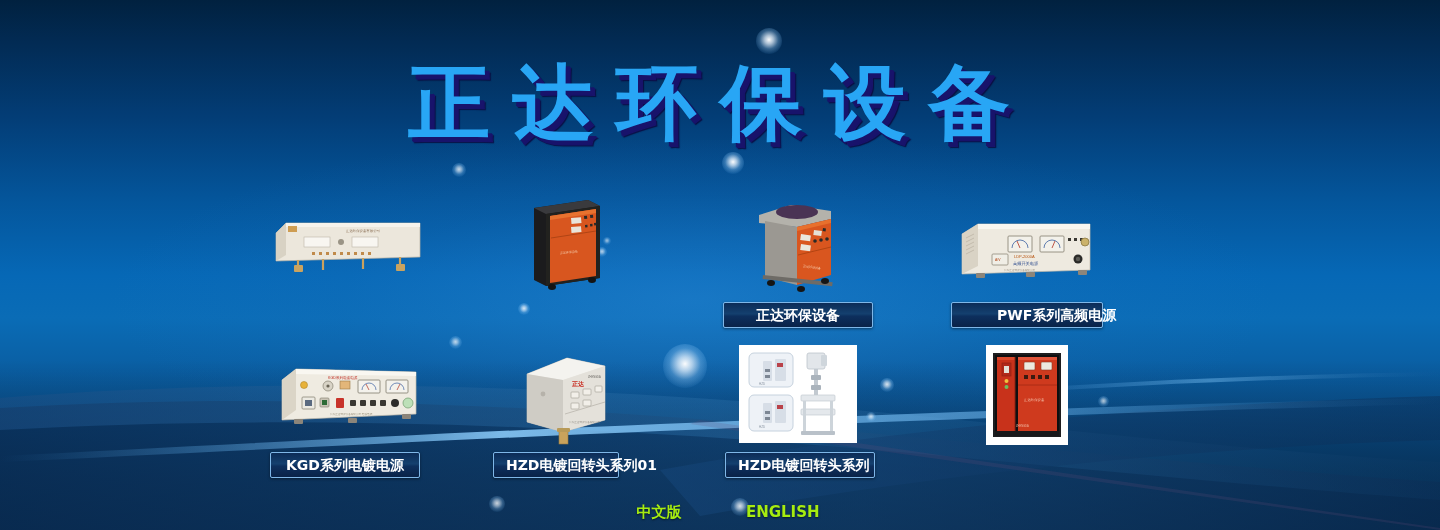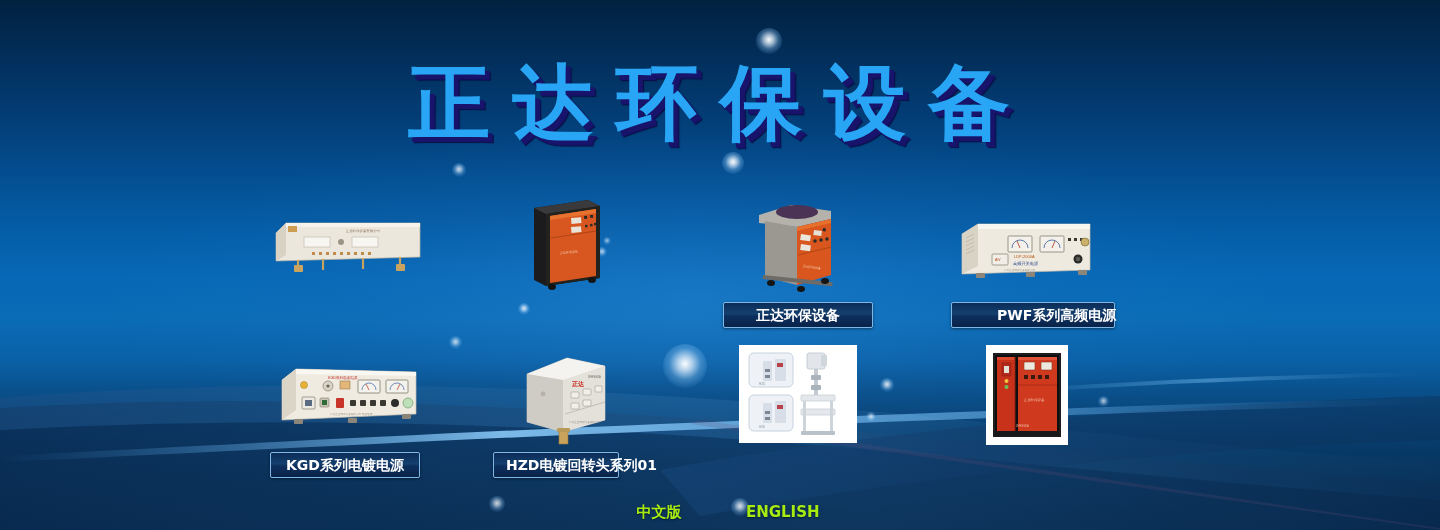--- a/index.html
+++ b/index.html
@@ -285,21 +285,21 @@
       <circle cx="122" cy="43" r="4.5" fill="#2b2b29"></circle>
       <circle cx="122" cy="43" r="2.2" fill="#5a5a55"></circle>
       <text x="48" y="55" font-size="2.6" fill="#9a9183" font-family="sans-serif">江苏正达环保设备有限公司</text>
       <g fill="#8c857a">
         <rect x="20" y="57" width="9" height="5" rx="1"></rect>
         <rect x="70" y="56" width="9" height="5" rx="1"></rect>
         <rect x="122" y="54" width="9" height="5" rx="1"></rect>
       </g>
     </svg>
   </div>
-  <div class="label" style="left:951px;top:302px;width:164px;padding-left:45px;">PWF系列高频电源</div>
+  <div class="label" style="left:951px;top:302px;width:152px;padding-left:45px;">PWF系列高频电源</div>
 
   <div class="photo" style="left:276px;top:362px;width:146px;height:68px;">
     <svg width="146" height="68" viewBox="0 0 146 68">
       <polygon points="6,18 20,7 140,10 140,52 6,58" fill="#efebe1" stroke="#c2bbad" stroke-width="0.7"></polygon>
       <polygon points="6,18 20,7 20,48 6,58" fill="#dbd5c7"></polygon>
       <polygon points="20,7 140,10 140,14 20,12" fill="#f9f7f1"></polygon>
       <text x="52" y="17" font-size="3.6" fill="#c02a1e" font-family="sans-serif">KGD系列电镀电源</text>
       <circle cx="28" cy="23" r="3.5" fill="#e8b23a" stroke="#b0862a" stroke-width="0.6"></circle>
       <circle cx="52" cy="24" r="5" fill="#d8d3c6" stroke="#918b7c" stroke-width="0.8"></circle>
       <circle cx="52" cy="24" r="1.6" fill="#6a6456"></circle>
@@ -386,20 +386,21 @@
       <rect x="75" y="24" width="4" height="26" fill="#c2c9d0"></rect>
       <rect x="72" y="30" width="10" height="5" rx="1" fill="#aab3bc"></rect>
       <rect x="72" y="40" width="10" height="5" rx="1" fill="#aab3bc"></rect>
       <rect x="62" y="50" width="34" height="6" rx="1" fill="#e4e8ec" stroke="#c3cad1" stroke-width="0.7"></rect>
       <rect x="62" y="64" width="34" height="6" rx="1" fill="#e4e8ec" stroke="#c3cad1" stroke-width="0.7"></rect>
       <rect x="64" y="56" width="3" height="32" fill="#cdd4da"></rect>
       <rect x="91" y="56" width="3" height="32" fill="#cdd4da"></rect>
       <rect x="62" y="86" width="34" height="4" rx="1" fill="#b9c1c9"></rect>
     </svg>
   </div>
+  <div class="label" style="left:725px;top:452px;width:150px;">HZD电镀回转头系列</div>
 
   <div class="photo" style="left:986px;top:345px;width:82px;height:100px;">
     <svg width="82" height="100" viewBox="0 0 82 100">
       <rect x="0" y="0" width="82" height="100" fill="#ffffff"></rect>
       <rect x="7" y="8" width="68" height="84" fill="#1d1d1f"></rect>
       <rect x="9" y="10" width="64" height="80" fill="#0f0f10"></rect>
       <rect x="11" y="12" width="18" height="74" fill="#c8321b"></rect>
       <rect x="32" y="12" width="39" height="74" fill="#cf3a1e"></rect>
       <rect x="32" y="12" width="39" height="3" fill="#e0543a"></rect>
       <rect x="11" y="12" width="18" height="3" fill="#d9492c"></rect>

